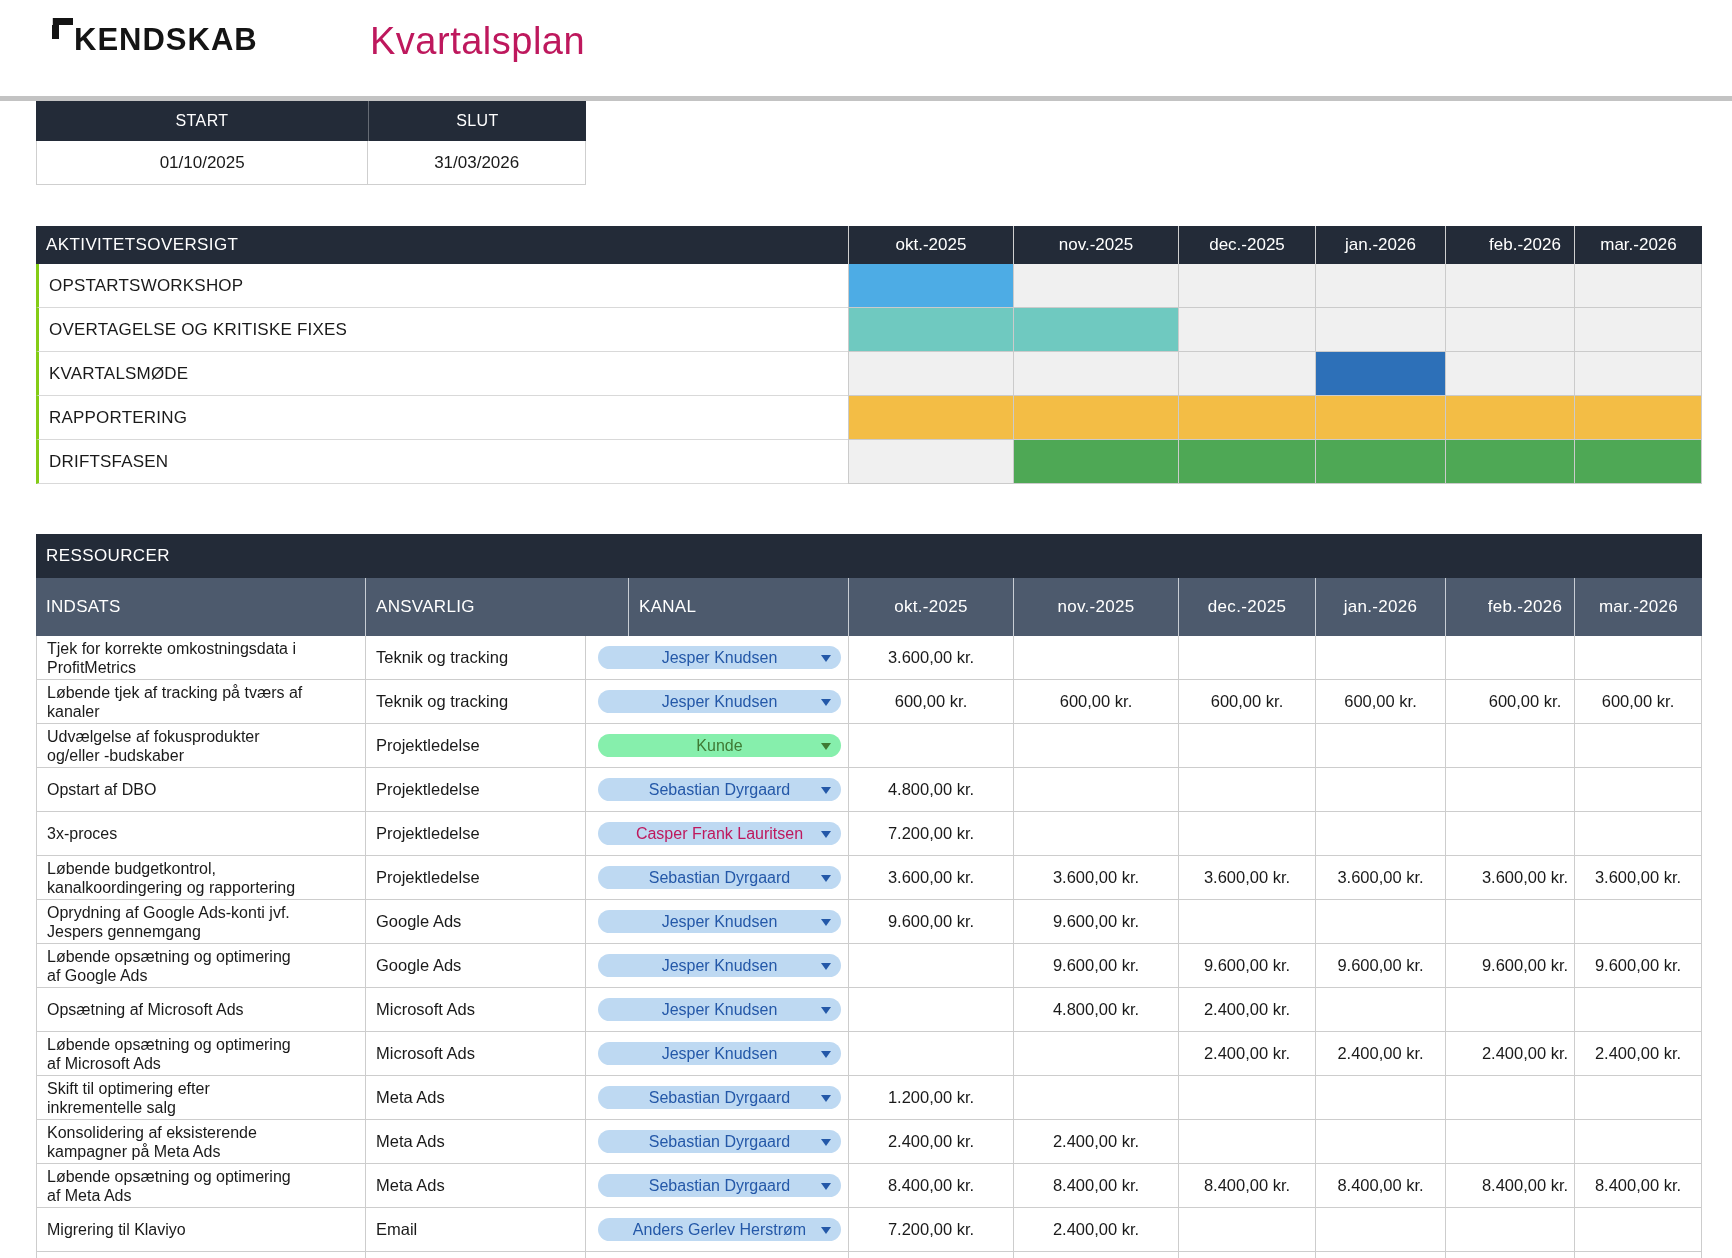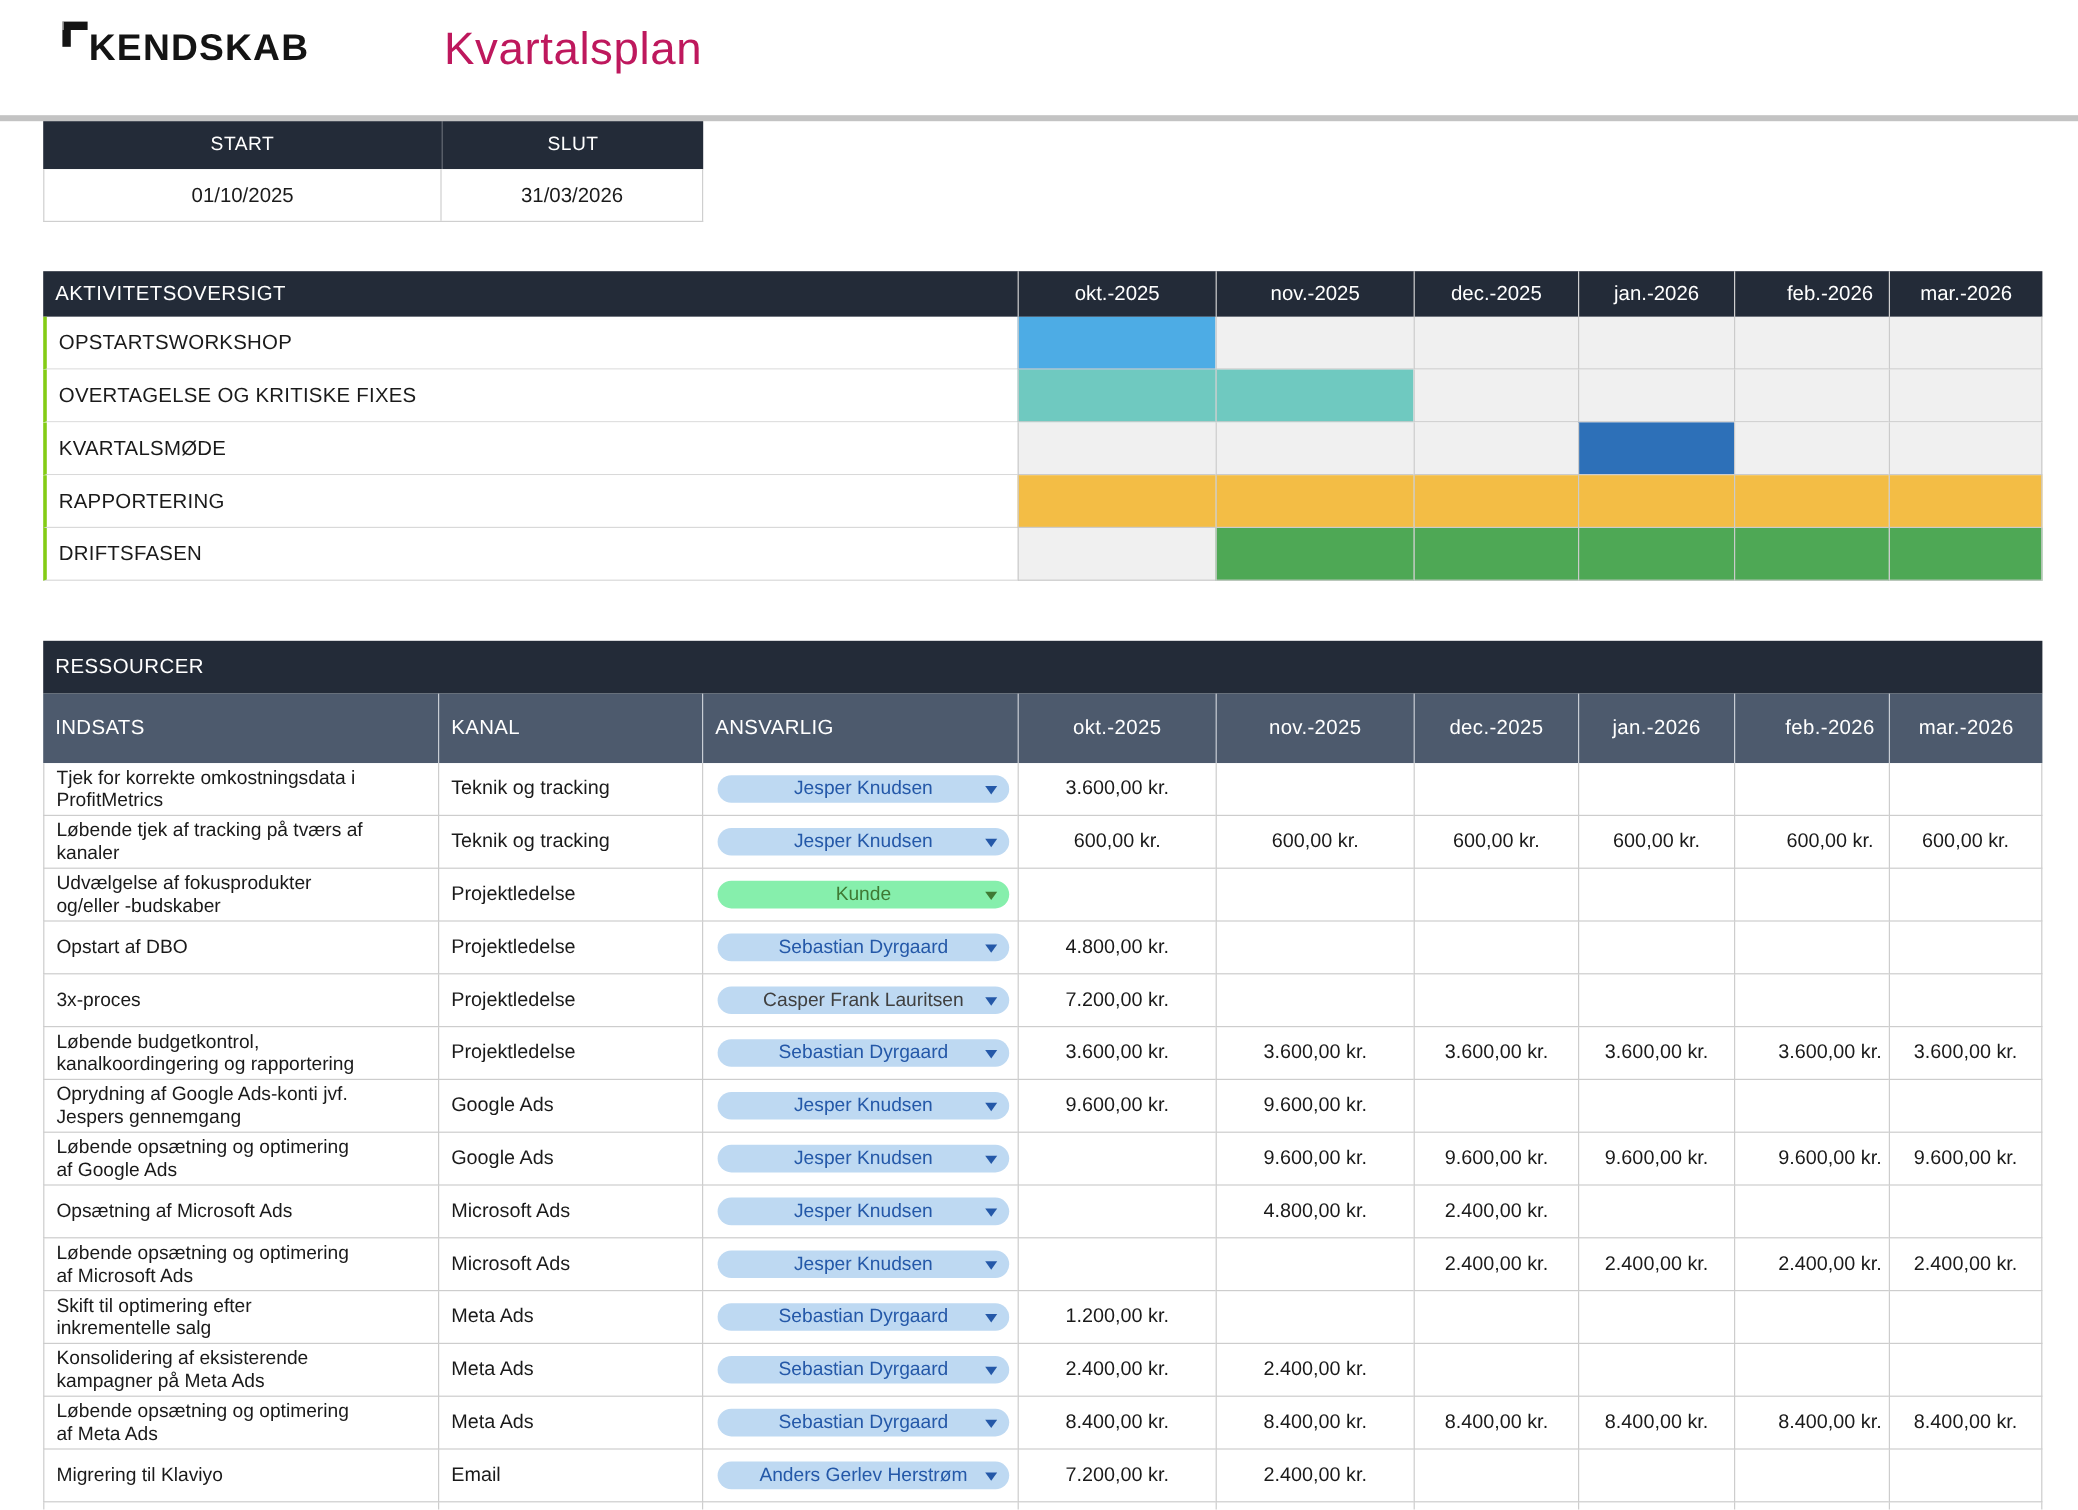--- a/index.html
+++ b/index.html
@@ -160,22 +160,22 @@
     <div class="gc mc4" style="background: rgb(78, 168, 85);"></div>
     <div class="gc mc5" style="background: rgb(78, 168, 85);"></div>
   </div>
 </div>
 </section>
 
 <section class="res">
   <div class="r-title">RESSOURCER</div>
   <div class="r-head">
     <div class="rh lbl c-ind">INDSATS</div>
+    <div class="rh lbl c-ans">ANSVARLIG</div>
     <div class="rh lbl c-kan">KANAL</div>
-    <div class="rh lbl c-ans">ANSVARLIG</div>
     <div class="rh mh2 mc0">okt.-2025</div>
     <div class="rh mh2 mc1">nov.-2025</div>
     <div class="rh mh2 mc2">dec.-2025</div>
     <div class="rh mh2 mc3">jan.-2026</div>
     <div class="rh mh2 mc4">feb.-2026</div>
     <div class="rh mh2 mc5">mar.-2026</div>
   </div>
   <div class="r-body">
   <div class="r-row">
     <div class="rc c-ind">Tjek for korrekte omkostningsdata i ProfitMetrics</div>
@@ -243,21 +243,21 @@
     <div class="rc val mc3"></div>
     <div class="rc val mc4"></div>
     <div class="rc val mc5"></div>
   </div>
 
   <div class="r-row">
     <div class="rc c-ind">3x-proces</div>
     <div class="rc c-kan">Projektledelse</div>
     <div class="rc c-ans">
       <div class="pill" style="background: rgb(190, 217, 242);">
-        <span class="pill-label" style="color: #404040;">Casper Frank Lauritsen</span>
+        <span class="pill-label" style="color: #be185d;">Casper Frank Lauritsen</span>
         <span class="pill-arrow" style="border-top-color: rgb(36, 88, 168);"></span>
       </div>
     </div>
     <div class="rc val mc0">7.200,00 kr.</div>
     <div class="rc val mc1"></div>
     <div class="rc val mc2"></div>
     <div class="rc val mc3"></div>
     <div class="rc val mc4"></div>
     <div class="rc val mc5"></div>
   </div>

